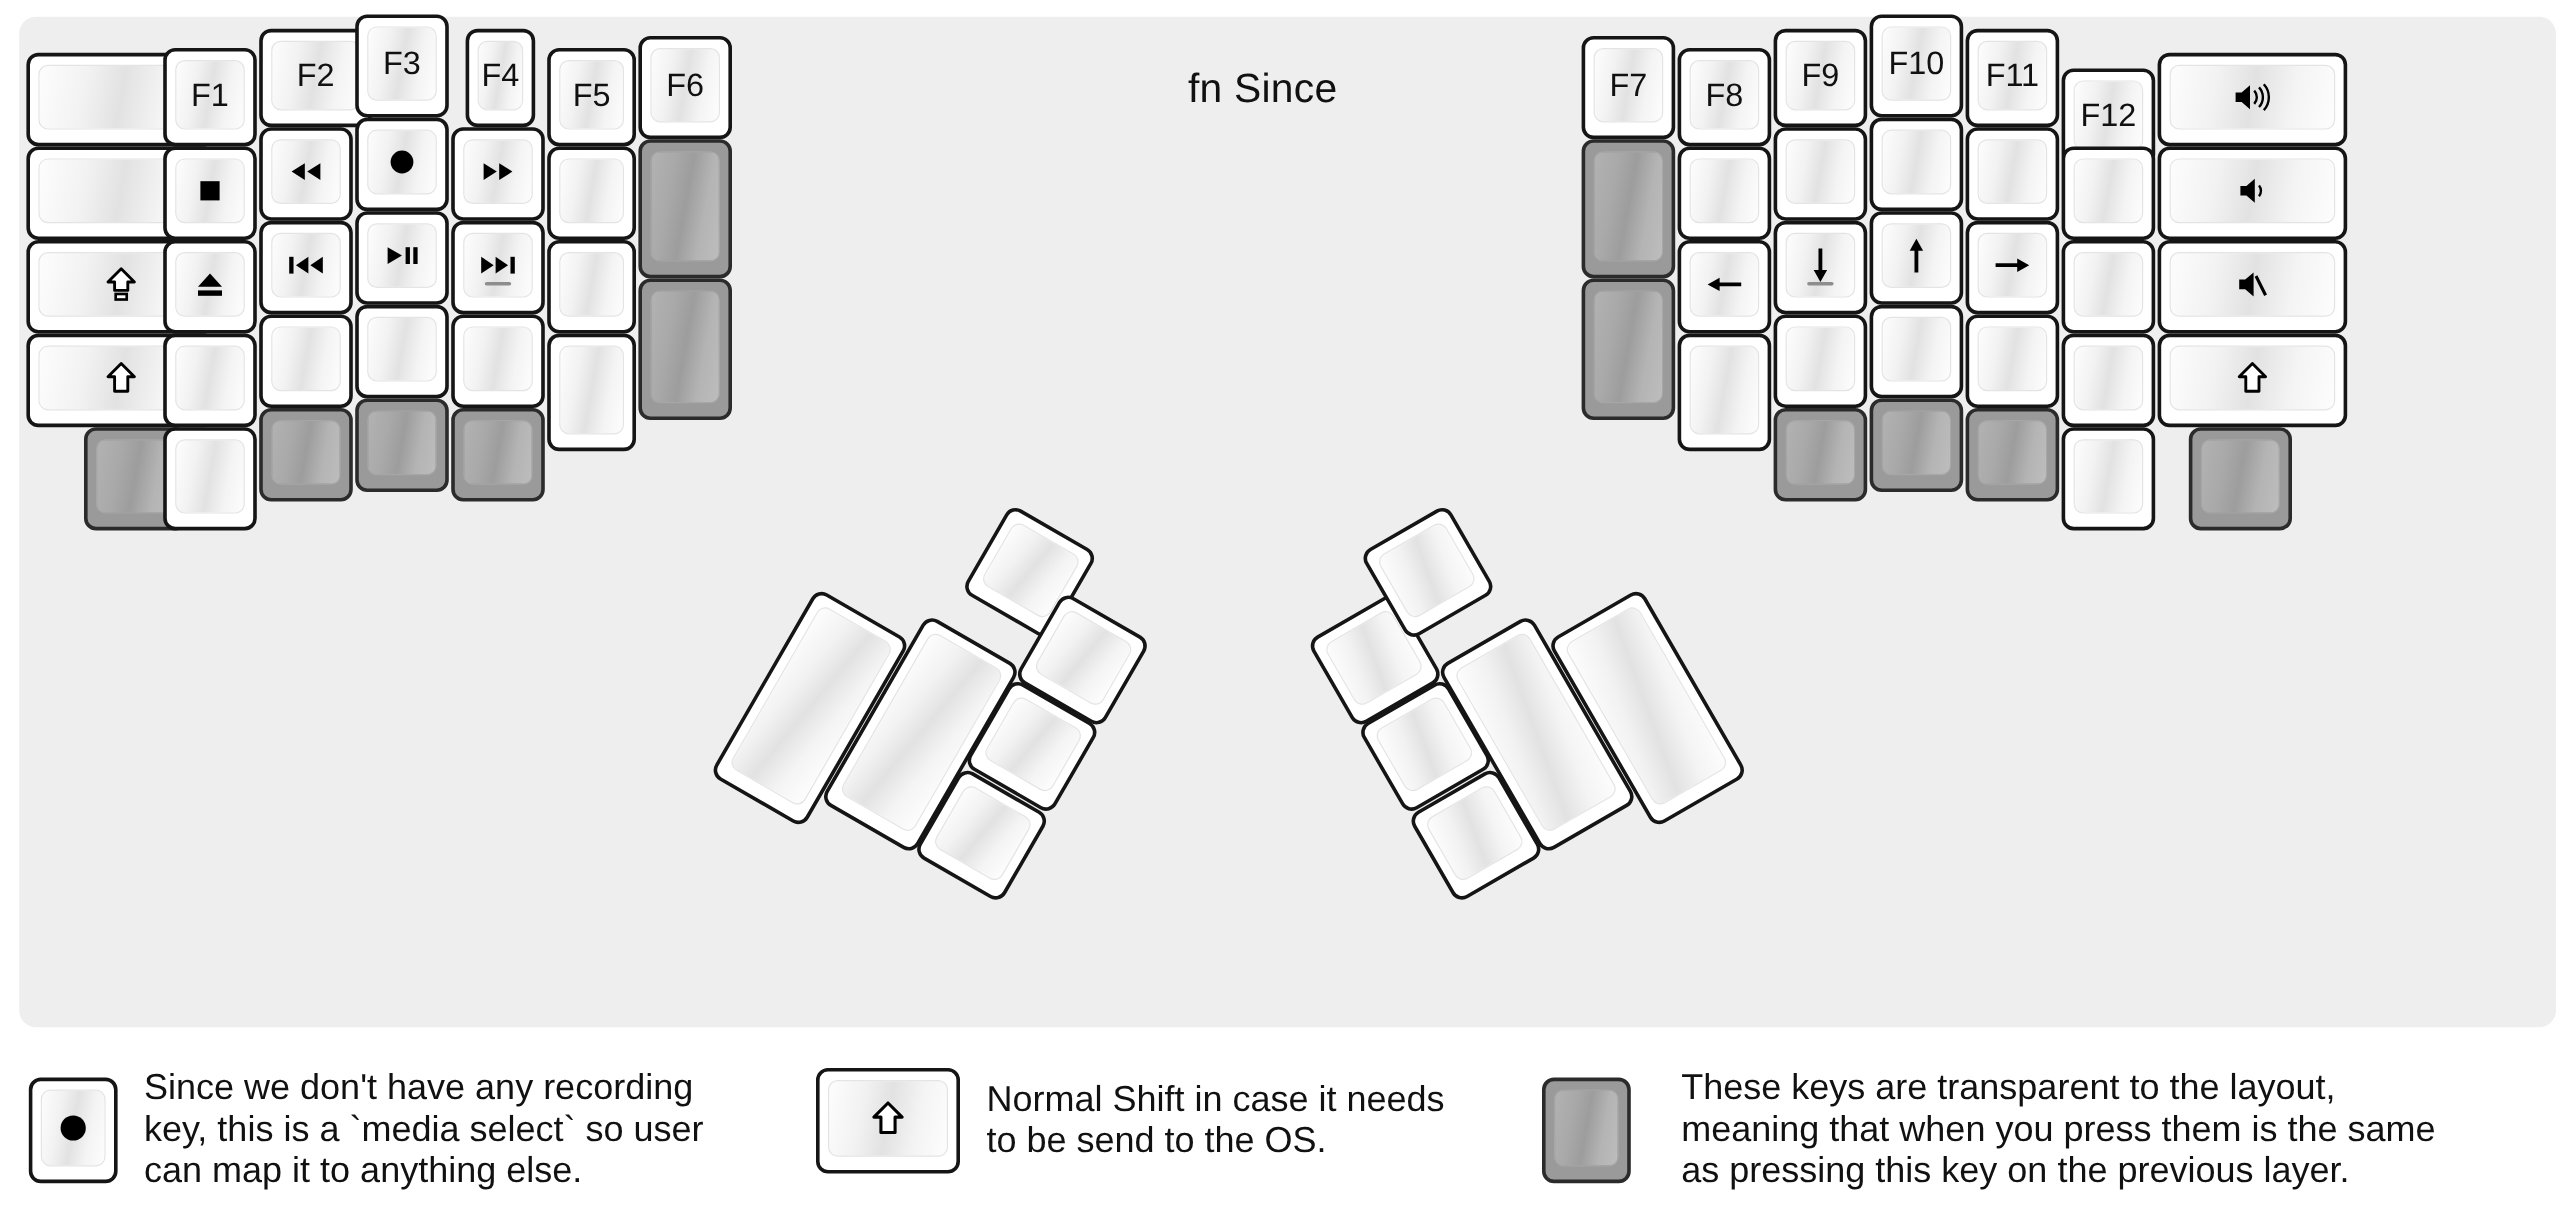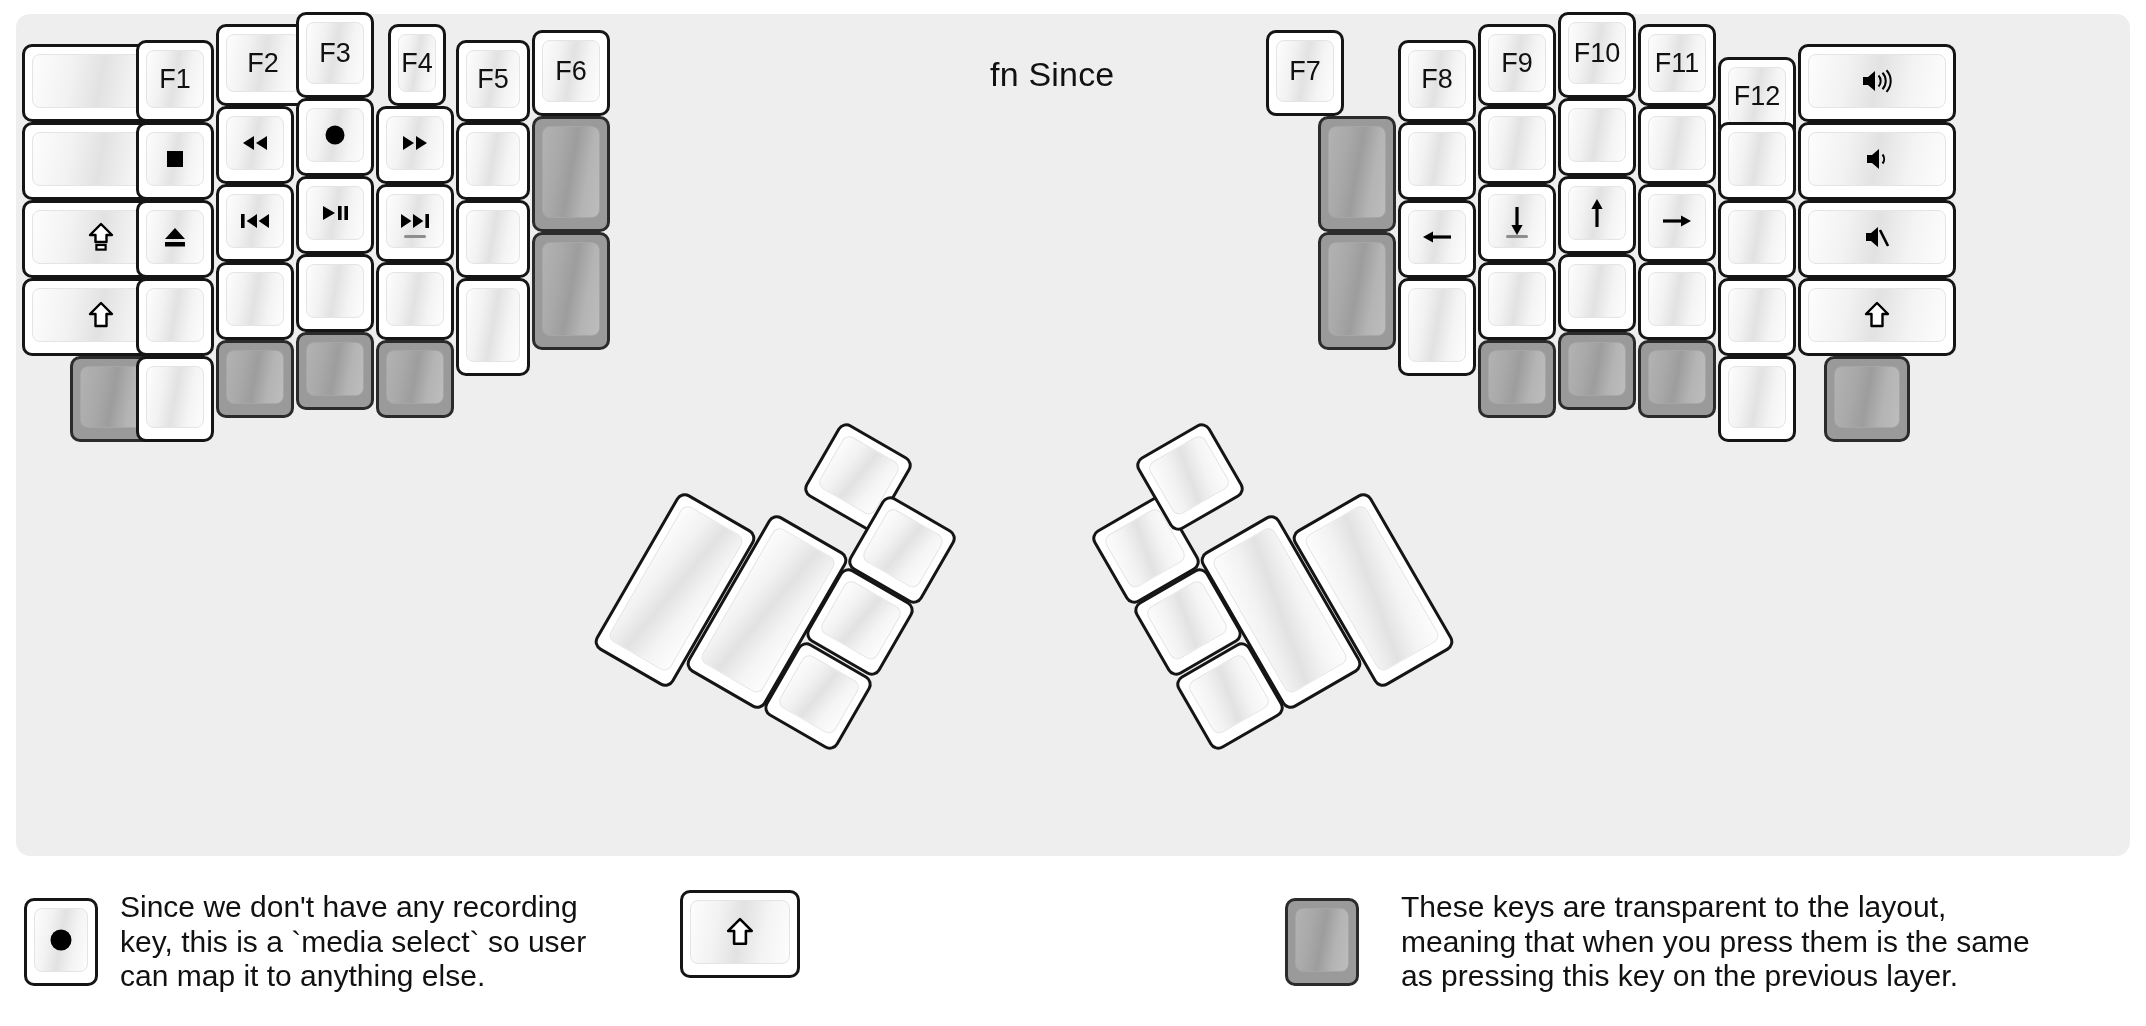--- a/index.html
+++ b/index.html
@@ -356,21 +356,21 @@
         <div class="top"></div>
       </div>
       <div class="key" style="left:146px;top:82px;width:90px;height:180px;transform:rotate(-30deg);transform-origin:center;">
         <div class="top"></div>
       </div>
       <div class="key" style="left:238px;top:60px;width:90px;height:180px;transform:rotate(-30deg);transform-origin:center;">
         <div class="top"></div>
       </div>
     </div>
 
-    <div class="key" style="left:1266px;top:30px;width:78px;height:86px;padding-left:32px;">
+    <div class="key" style="left:1318px;top:30px;width:78px;height:86px;padding-left:32px;">
       <div class="top">
           <span class="lbl">F7</span>
         </div>
     </div>
     <div class="key trans" style="left:1318px;top:116px;width:78px;height:116px;">
       <div class="top"></div>
     </div>
     <div class="key trans" style="left:1318px;top:232px;width:78px;height:118px;">
       <div class="top"></div>
     </div>
@@ -557,20 +557,22 @@
     <div class="legend-item" style="left:680px;top:890px;">
       <div class="legend-key" style="width:120px;height:88px;">
         <div class="top">
           <span class="glyph">
             <svg class="ic" width="28" height="30" viewBox="0 0 26 28">
                 <path d="M13 2 L24 13 L18.5 13 L18.5 25 L7.5 25 L7.5 13 L2 13 Z" fill="#fff" stroke="#000" stroke-width="2.4" stroke-linejoin="round"></path>
               </svg>
           </span>
         </div>
       </div>
+      <div class="legend-text">Normal Shift in case it needs
+to be send to the OS.</div>
     </div>
 
     <div class="legend-item" style="left:1285px;top:890px;gap:20px;">
       <div class="legend-key trans">
         <div class="top"></div>
       </div>
       <div class="legend-text">These keys are transparent to the layout,
 meaning that when you press them is the same
 as pressing this key on the previous layer.</div>
     </div>

